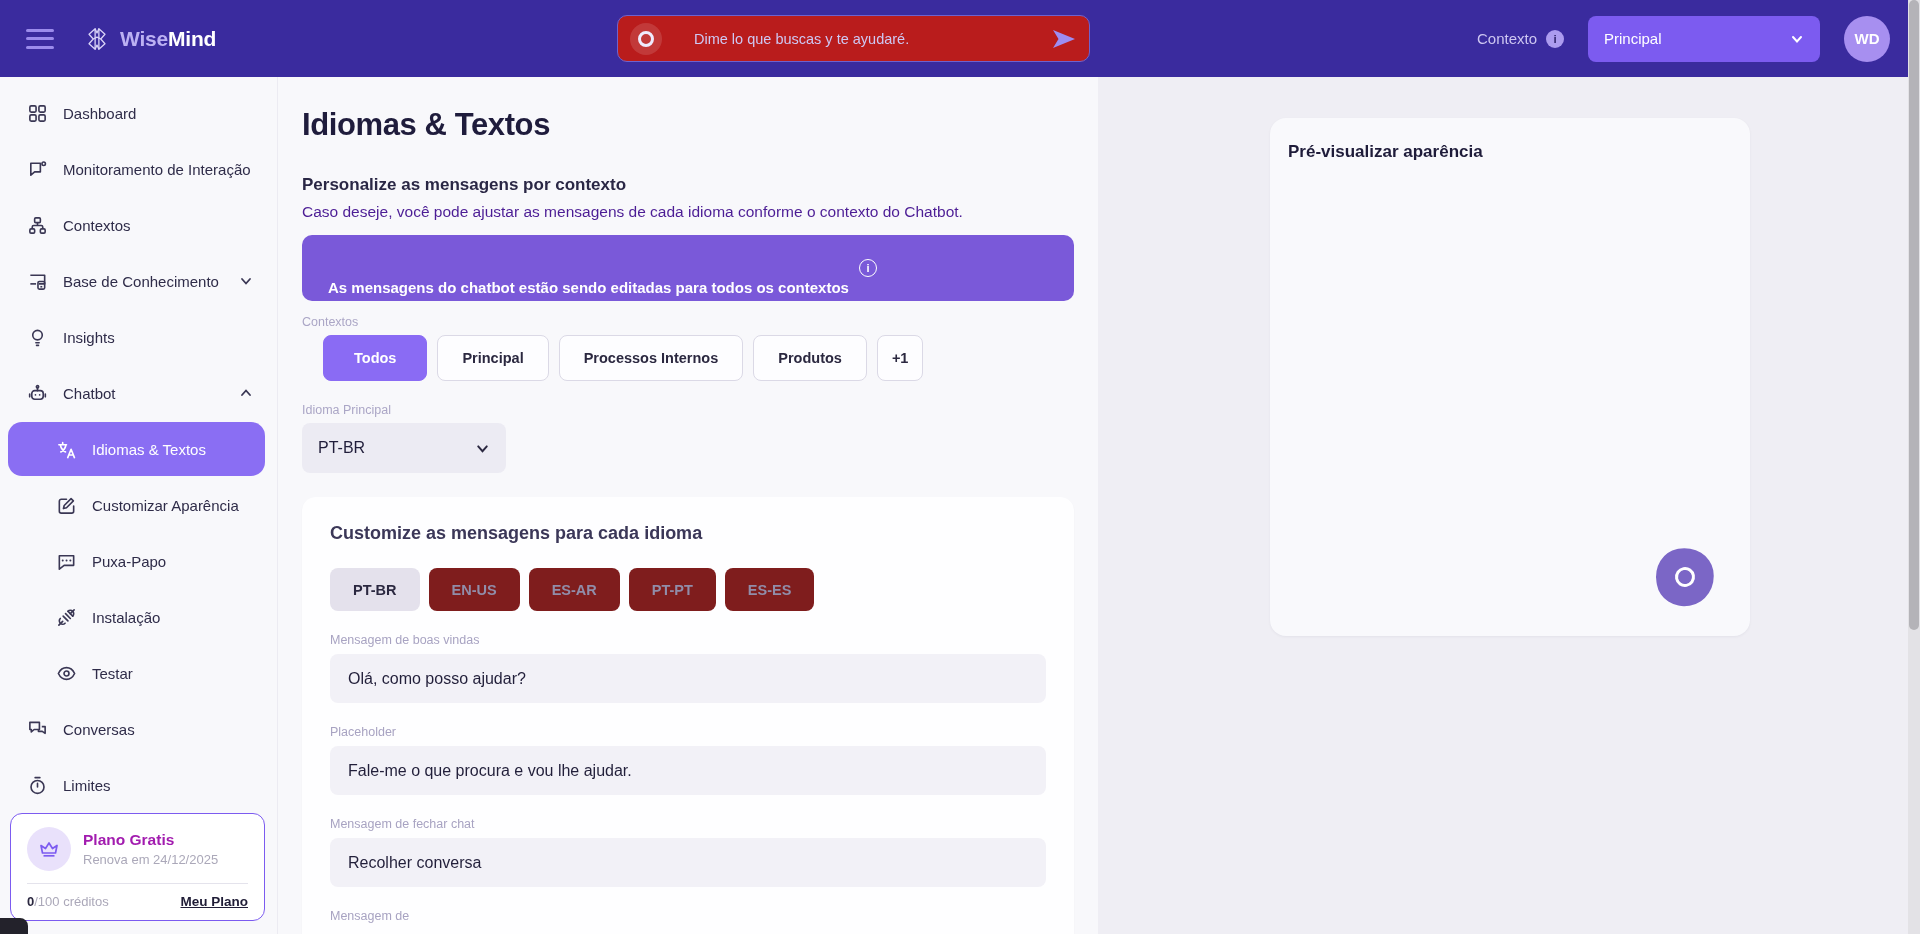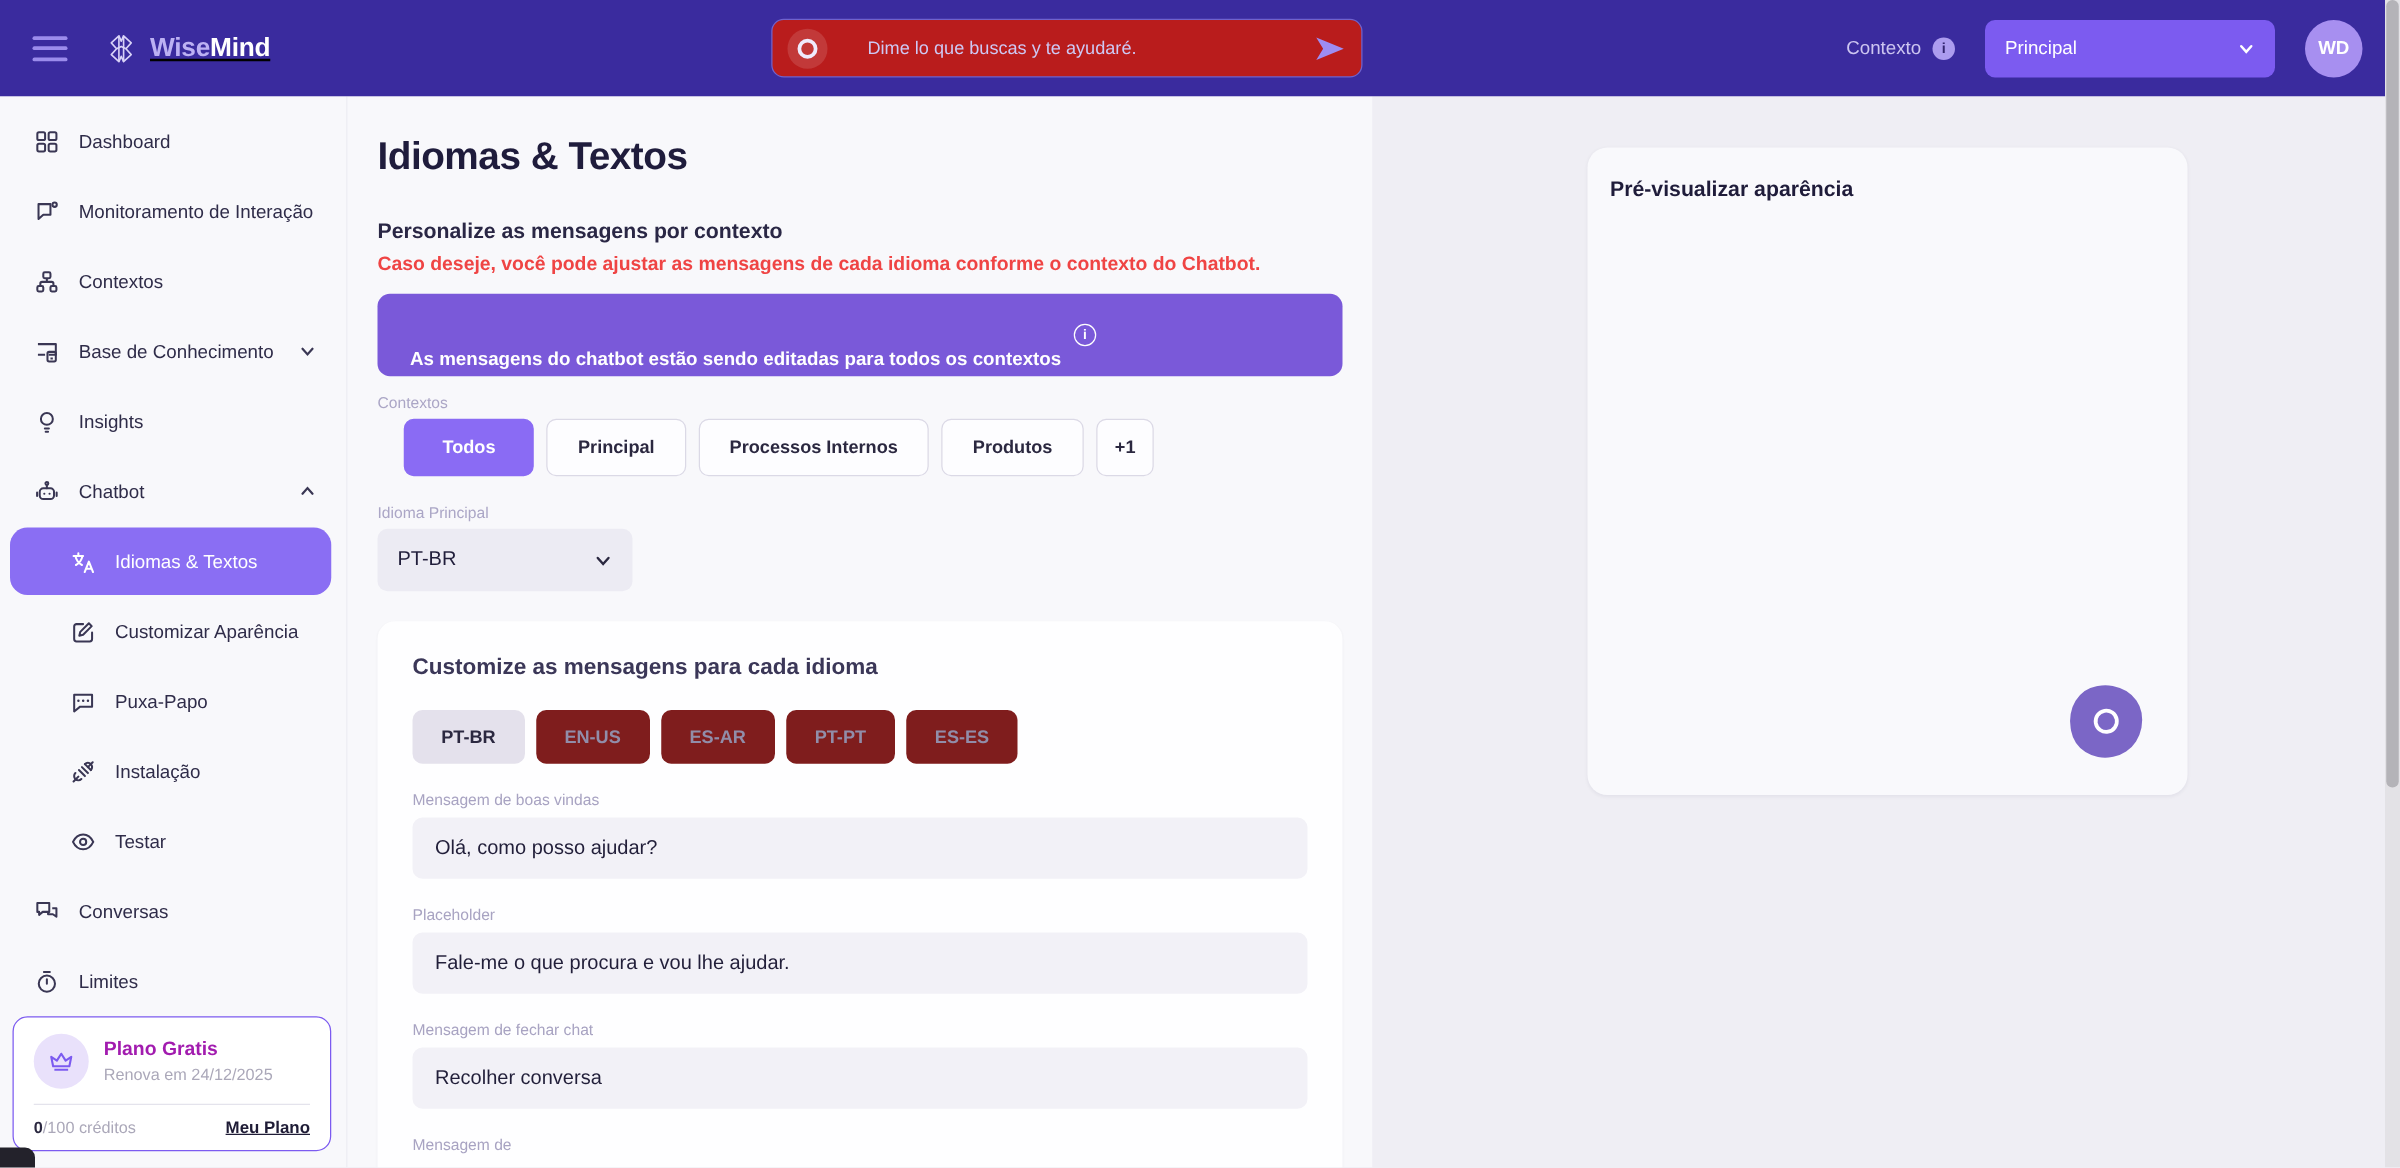--- a/index.html
+++ b/index.html
@@ -1,21 +1,21 @@
 <!DOCTYPE html>
 <html><head>
 <meta charset="utf-8">
 <style>
   * { margin:0; padding:0; box-sizing:border-box; }
   html,body { width:1920px; height:934px; overflow:hidden; }
   body { font-family:"Liberation Sans", sans-serif; background:#EFEEF4; position:relative; }
   svg { display:block; }
 
   
-  .topbar { position:absolute; left:0; top:0; width:1920px; height:77px; background:#3A2B9E; display:flex; align-items:center; z-index:5;text-decoration:underline; }
+  .topbar { position:absolute; left:0; top:0; width:1920px; height:77px; background:#3A2B9E; display:flex; align-items:center; z-index:5; }
   .hamburger { margin-left:26px; width:28px; height:20px; display:flex; flex-direction:column; justify-content:space-between; cursor:pointer; }
   .hamburger span { display:block; height:3px; border-radius:2px; background:#9B8CEC; }
   .logo { display:flex; align-items:center; gap:8px; margin-left:28px; }
   .logo-text { font-size:21px; letter-spacing:-0.2px; }
   .logo-wise { color:#BCB1F3; font-weight:600; }
   .logo-mind { color:#FFFFFF; font-weight:800; }
 
   .assistant-bar { position:absolute; left:617px; top:15px; width:473px; height:47px; background:#b91c1c; border:1px solid #6F62CD; border-radius:10px; display:flex; align-items:center; padding:0 12px; }
   .orb { width:32px; height:32px; border-radius:50%; background:rgba(255,255,255,0.13); display:flex; align-items:center; justify-content:center; flex:0 0 auto; }
   .orb-ring { width:16px; height:16px; border:3px solid #EFEBFD; border-radius:50%; }
@@ -52,21 +52,21 @@
   .plan-div { height:1px; background:#E4E3EC; margin:12px 0 10px 0; }
   .plan-foot { display:flex; align-items:center; justify-content:space-between; }
   .plan-credits { font-size:13px; color:#ABA8B9; }
   .plan-credits b { color:#2B2840; font-weight:700; }
   .plan-link { font-size:13.5px; color:#1F1C36; font-weight:700; text-decoration:underline; cursor:pointer; }
 
   
   .main-col { position:absolute; left:278px; top:77px; width:820px; height:857px; background:#F8F8FB; padding:0 24px; overflow:hidden; }
   .page-title { margin-top:30px; font-size:31px; font-weight:800; color:#1F1C3C; letter-spacing:-0.4px; }
   .sec-heading { margin-top:32px; font-size:17px; font-weight:700; color:#2A2745; }
-  .sec-desc { margin-top:8px; font-size:15.5px; color:#ef4444;font-weight:bold; }
+  .sec-desc { margin-top:8px; font-size:15.5px; color:#4c1d95; }
   .banner { margin-top:14px; height:66px; background:#7A59D9; border-radius:10px; display:flex; align-items:center; padding:0 26px; gap:10px; }
   .banner-text { color:#FFFFFF; font-size:15px; font-weight:600;margin-top:39px; }
   .info-outline { width:18px; height:18px; border:1.5px solid #FFFFFF; border-radius:50%; color:#FFFFFF; font-size:11px; font-weight:700; display:flex; align-items:center; justify-content:center; cursor:pointer; flex:0 0 auto; }
   .mini-label { margin-top:14px; font-size:12.5px; color:#ABA6C6; }
   .ctx-row { margin-top:6px; display:flex; gap:10px;margin-left:21px; }
   .ctx-btn { height:46px; border-radius:8px; background:#FDFDFF; border:1px solid #DBD9E6; color:#2B2840; font-size:14.5px; font-weight:600; display:flex; align-items:center; padding:0 24px; cursor:pointer; font-family:"Liberation Sans", sans-serif; }
   .ctx-btn.small { padding:0 14px; }
   .ctx-btn.active { background:#8A6BF4; border-color:#8A6BF4; color:#FFFFFF; padding:0 30px; }
   .mini-label.lang { margin-top:22px; }
   .lang-select { margin-top:6px; width:204px; height:50px; background:#ECEBF3; border-radius:8px; display:flex; align-items:center; justify-content:space-between; padding:0 16px; cursor:pointer; }

